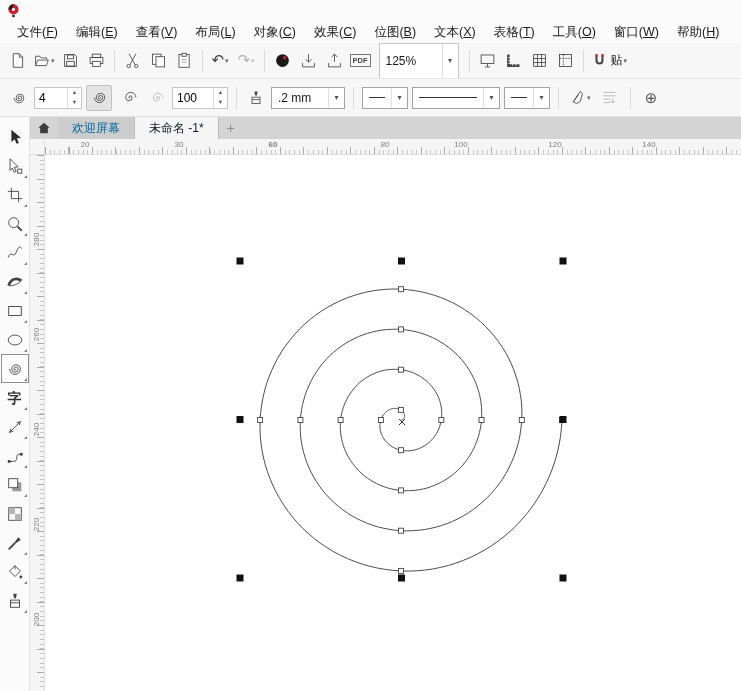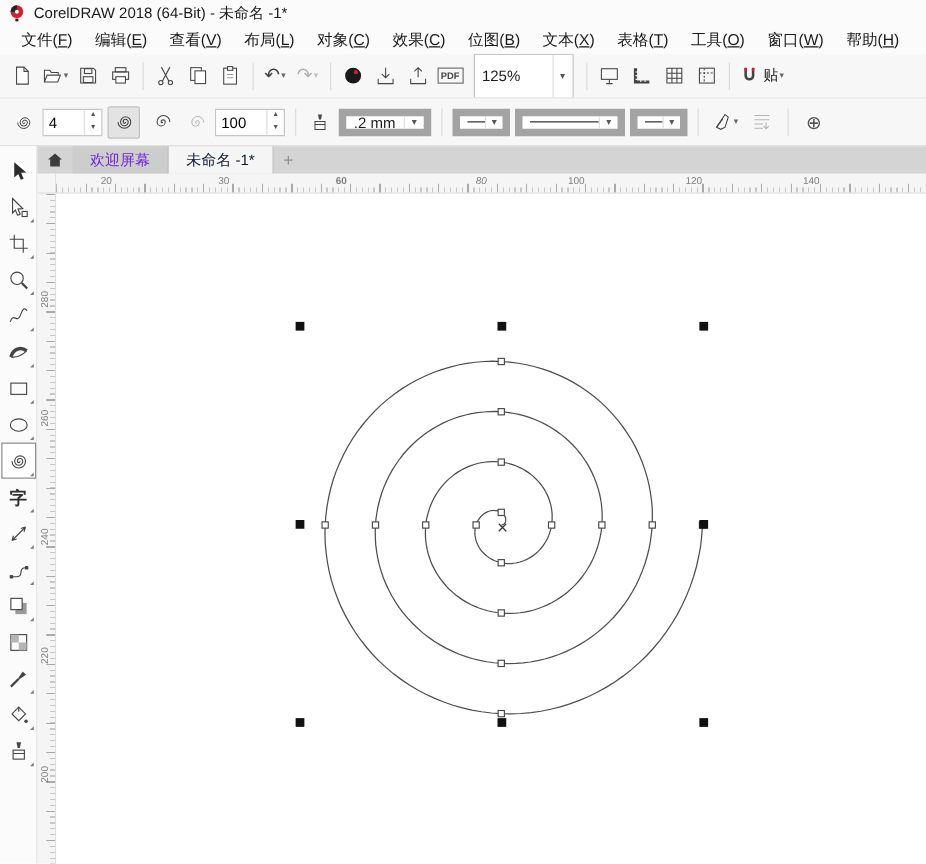--- a/index.html
+++ b/index.html
@@ -24,33 +24,33 @@
 .propbar{position:absolute;left:0;top:79px;width:741px;height:38px;background:#f7f7f7;border-bottom:1px solid #e0e0e0;display:flex;align-items:center;gap:4px;padding-left:8px;overflow:hidden}
 .pb-icon{width:22px;height:22px;display:flex;align-items:center;justify-content:center}
 .pb-icon svg{width:16px;height:16px}
 .pb-btn{width:26px;height:26px;display:flex;align-items:center;justify-content:center;border-radius:2px;border:1px solid transparent}
 .pb-btn svg{width:17px;height:17px}
 .pb-btn.active{background:#e3e3e3;border-color:#c2c2c2}
 .spin{display:flex;border:1px solid #c6c6c6;background:#fff;height:22px;flex:none}
 .spin input{width:32px;border:none;padding:0 4px;font-size:12px;outline:none;font-family:inherit}
 .spin .arrows{display:flex;flex-direction:column;border-left:1px solid #e0e0e0}
 .spin .arrows span{flex:1;font-size:5.5px;line-height:1;display:flex;align-items:center;justify-content:center;width:13px;color:#555}
-.dd{height:22px;border:6px solid #a3a3a3;background:#fff;display:flex;align-items:center;justify-content:space-between;padding-left:6px;font-size:12px;flex:none}
+.dd{height:22px;border:1px solid #a3a3a3;background:#fff;display:flex;align-items:center;justify-content:space-between;padding-left:6px;font-size:12px;flex:none}
 .line-sample{height:1px;background:#333;display:inline-block}
 .plus-glyph{font-size:15px;color:#555}
 .toolbox{position:absolute;left:0;top:117px;width:30px;height:574px;background:#fbfbfb;border-right:1px solid #e2e2e2;padding-top:5px}
 .tool{width:28px;height:29px;margin:0 auto;display:flex;align-items:center;justify-content:center;position:relative;border:1px solid transparent}
 .tool svg{width:18px;height:18px}
 .tool.active{background:#fff;border-color:#8f8f8f}
 .tool.flyout:after{content:"";position:absolute;right:1px;bottom:1px;border-left:3.5px solid transparent;border-bottom:3.5px solid #7a7a7a}
 .cn-glyph{font-size:14px;font-weight:bold;color:#2f2f2f;line-height:1}
 .tabbar{position:absolute;left:30px;top:117px;width:711px;height:22px;background:#d4d4d4;display:flex;align-items:stretch}
 .home-btn{width:28px;display:flex;align-items:center;justify-content:center}
 .home-btn svg{width:14px;height:14px}
-.tab{padding:0 14px;display:flex;align-items:center;font-size:12px;color:#6d28d9;background:#cdcdcd;border-right:1px solid #bdbdbd;white-space:nowrap}
+.tab{padding:0 14px;display:flex;align-items:center;font-size:12px;color:#0369a1;background:#cdcdcd;border-right:1px solid #bdbdbd;white-space:nowrap}
 .tab.active{background:#f5f5f5;color:#0f172a}
 .newtab{width:24px;display:flex;align-items:center;justify-content:center;color:#8f8f8f;font-size:14px}
 .corner{position:absolute;left:30px;top:139px;width:15px;height:16px;background:#f5f5f5;border-right:1px solid #e0e0e0;border-bottom:1px solid #ddd}
 .hruler{position:absolute;left:45px;top:139px;width:696px;height:16px;background-color:#f5f5f5;border-bottom:1px solid #ddd;background-image:repeating-linear-gradient(90deg,#a9a9a9 0 1px,transparent 1px 23.5px),repeating-linear-gradient(90deg,#c7c7c7 0 1px,transparent 1px 4.7px);background-size:100% 7px,100% 4px;background-position:left bottom,left bottom;background-repeat:no-repeat,no-repeat}
 .hruler .rlabel{position:absolute;top:1px;font-size:8px;color:#7f7f7f;transform:translateX(-50%)}
 .vruler{position:absolute;left:30px;top:155px;width:15px;height:536px;background-color:#f5f5f5;border-right:1px solid #ddd;background-image:repeating-linear-gradient(180deg,#a9a9a9 0 1px,transparent 1px 23.5px),repeating-linear-gradient(180deg,#c7c7c7 0 1px,transparent 1px 4.7px);background-size:7px 100%,4px 100%;background-position:right top,right top;background-repeat:no-repeat,no-repeat}
 .vruler .rlabel{position:absolute;left:-4px;width:20px;text-align:center;font-size:8px;color:#7f7f7f;transform:rotate(-90deg)}
 .canvas{position:absolute;left:45px;top:155px;width:696px;height:536px;background:#fff}
 .canvas svg{position:absolute;left:0;top:0}
 u{text-decoration:underline}
@@ -204,21 +204,20 @@
         <circle cx="10" cy="8.5" r="2.1" fill="#fff"></circle>
         <rect x="8.4" y="15.8" width="3.2" height="3" fill="#222"></rect>
       </symbol>
 </defs>
 </svg>
 
 <div class="titlebar">
   <svg class="logo-svg">
       <use href="#sym-logo"></use>
     </svg>
-  <span class="title">CorelDRAW 2018 (64-Bit) - 未命名 -1*</span>
 </div>
 
 <div class="menubar" id="menubar">
     <div class="menu-item">文件(<u>F</u>)</div>
     <div class="menu-item">编辑(<u>E</u>)</div>
     <div class="menu-item">查看(<u>V</u>)</div>
     <div class="menu-item">布局(<u>L</u>)</div>
     <div class="menu-item">对象(<u>C</u>)</div>
     <div class="menu-item">效果(<u>C</u>)</div>
     <div class="menu-item">位图(<u>B</u>)</div>

